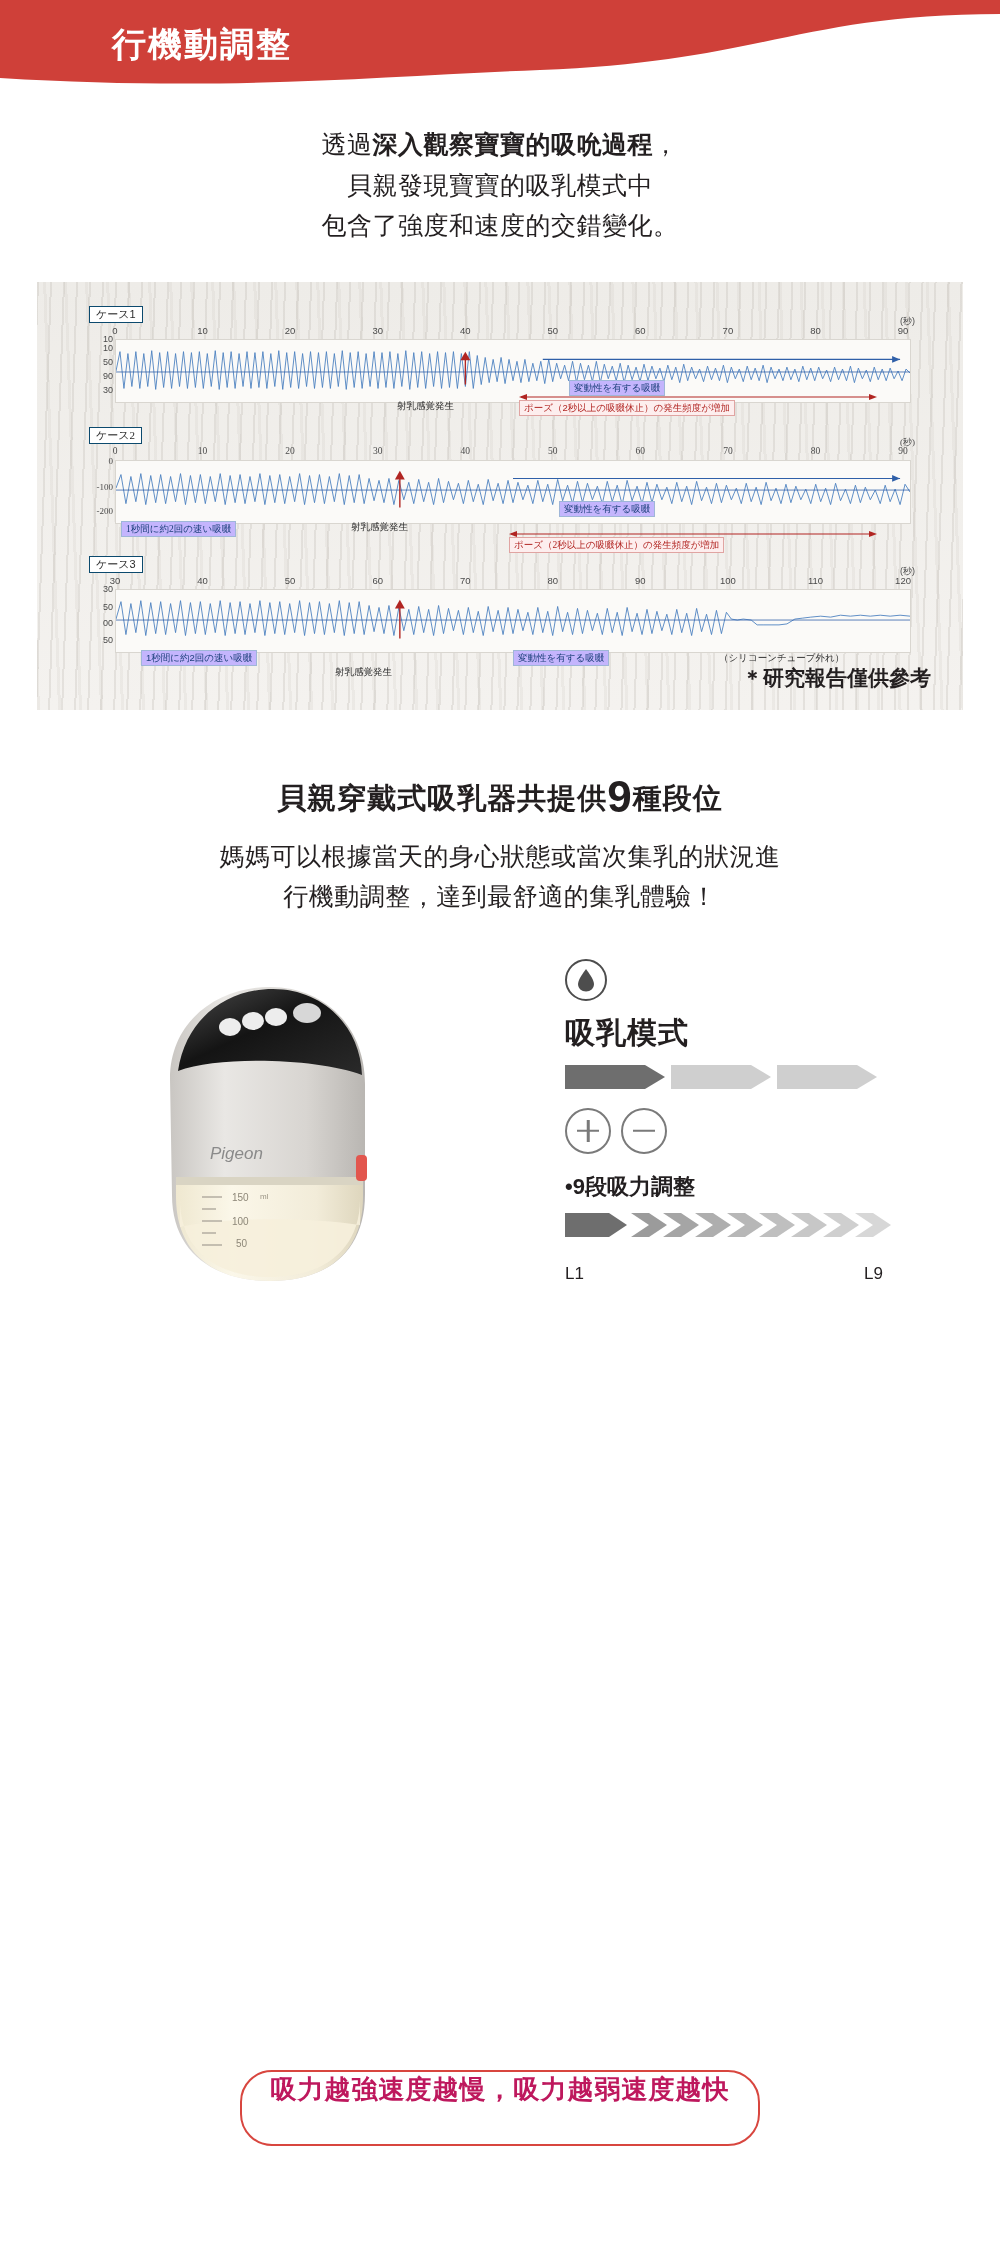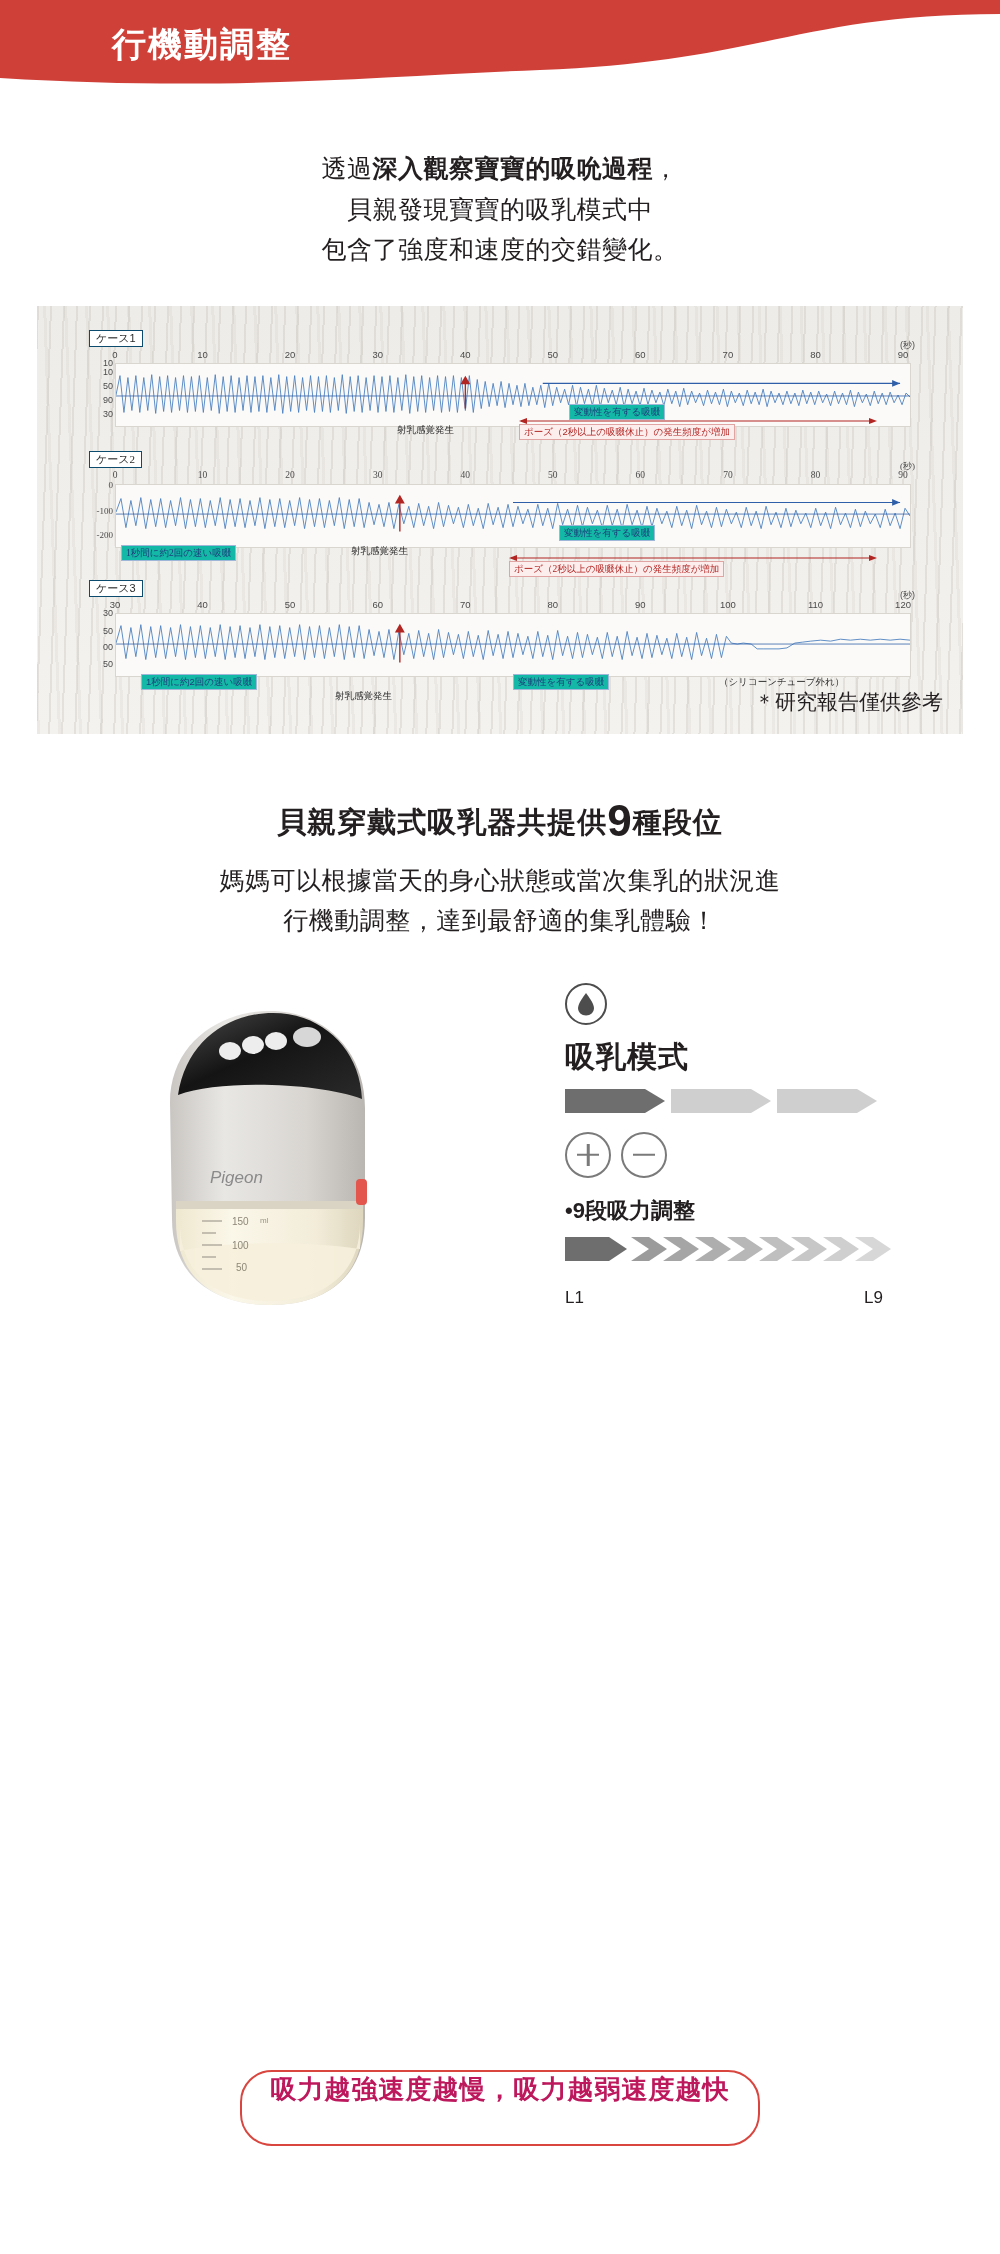--- a/index.html
+++ b/index.html
@@ -28,21 +28,21 @@
     left: 112px;
     top: 22px;
     font-size: 34px;
     font-weight: bold;
     color: #ffffff;
     letter-spacing: 2px;
   }
 
   
   .intro {
-    margin-top: 52px;
+    margin-top: 28px;
     text-align: center;
     font-size: 25px;
     line-height: 1.62;
     font-weight: bold;
     color: #231f20;
     letter-spacing: 0.5px;
   }
   .intro .thin { font-weight: normal; }
 
   
@@ -117,39 +117,39 @@
     font-size: 9px;
     color: #4a4a4a;
     transform: translateY(-50%);
   }
   .plot-svg { display: block; width: 100%; height: 100%; }
 
   .note {
     position: absolute;
     font-size: 9.5px;
     color: #1b3f7a;
-    background: #14b8a6;
+    background: #c4b5fd;
     border: 1px solid #9fb6d8;
     padding: 0 4px;
     line-height: 1.5;
     white-space: nowrap;
   }
   .note.red { color: #b12522; background: #fdeeee; border-color: #e0a4a2; }
   .caption-under {
     position: absolute;
     font-size: 9.5px;
     color: #2d2d2d;
     white-space: nowrap;
   }
   .disclaimer {
     position: absolute;
-    right: 20px;
+    right: 32px;
     bottom: 18px;
     font-size: 21px;
-    font-weight: normal;
+    font-weight: bold;
     color: #231f20;
   }
 
   
   .mid-heading {
     margin-top: 62px;
     text-align: center;
     font-size: 29px;
     font-weight: bold;
     letter-spacing: 1px;

